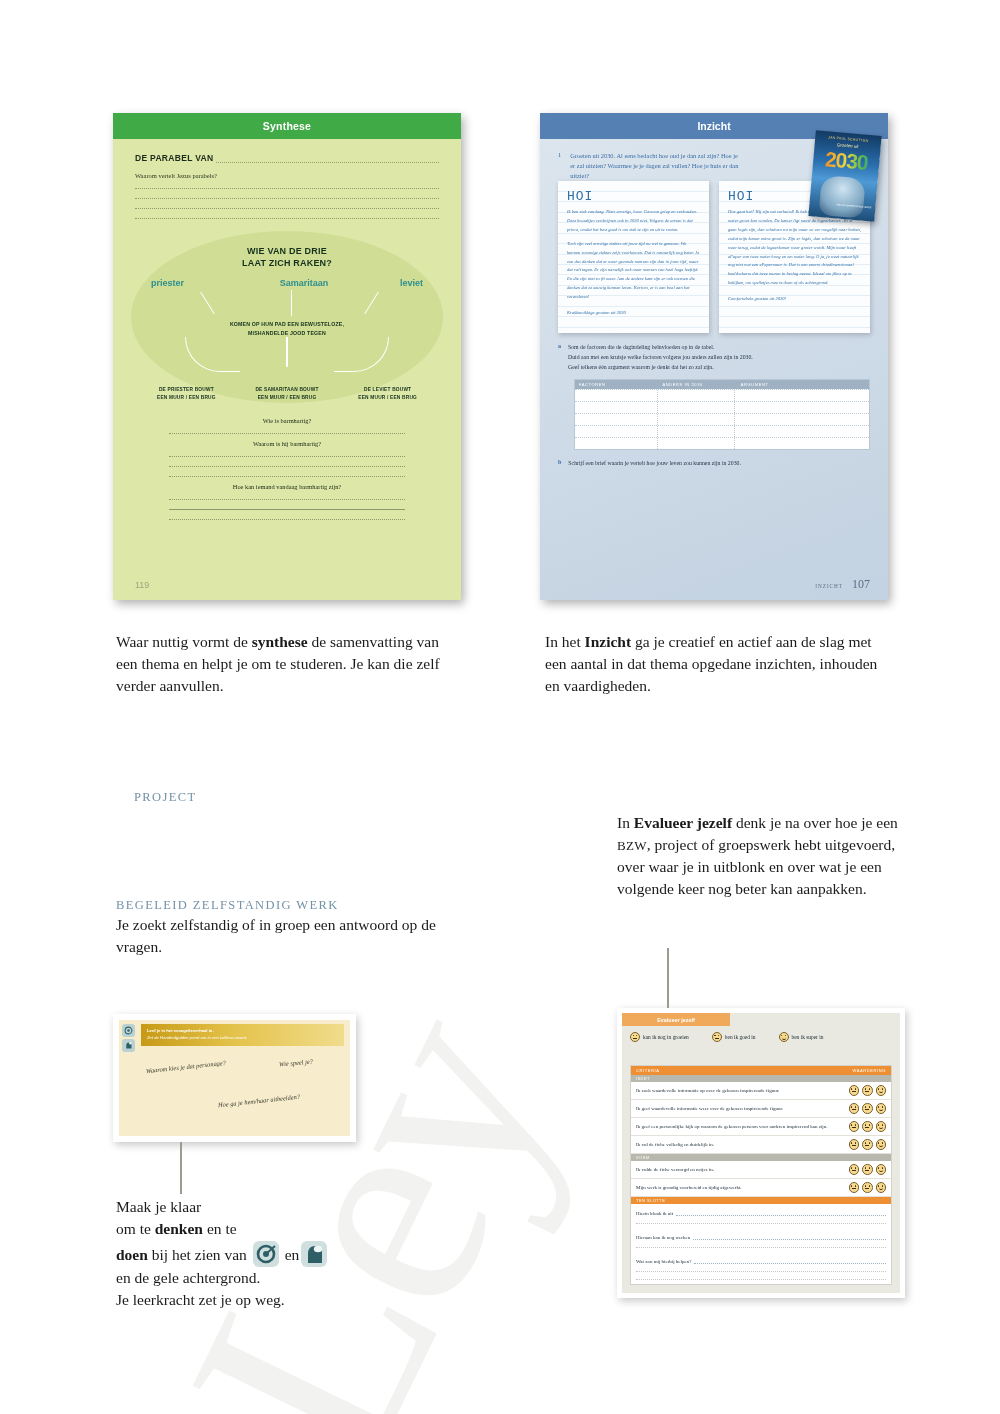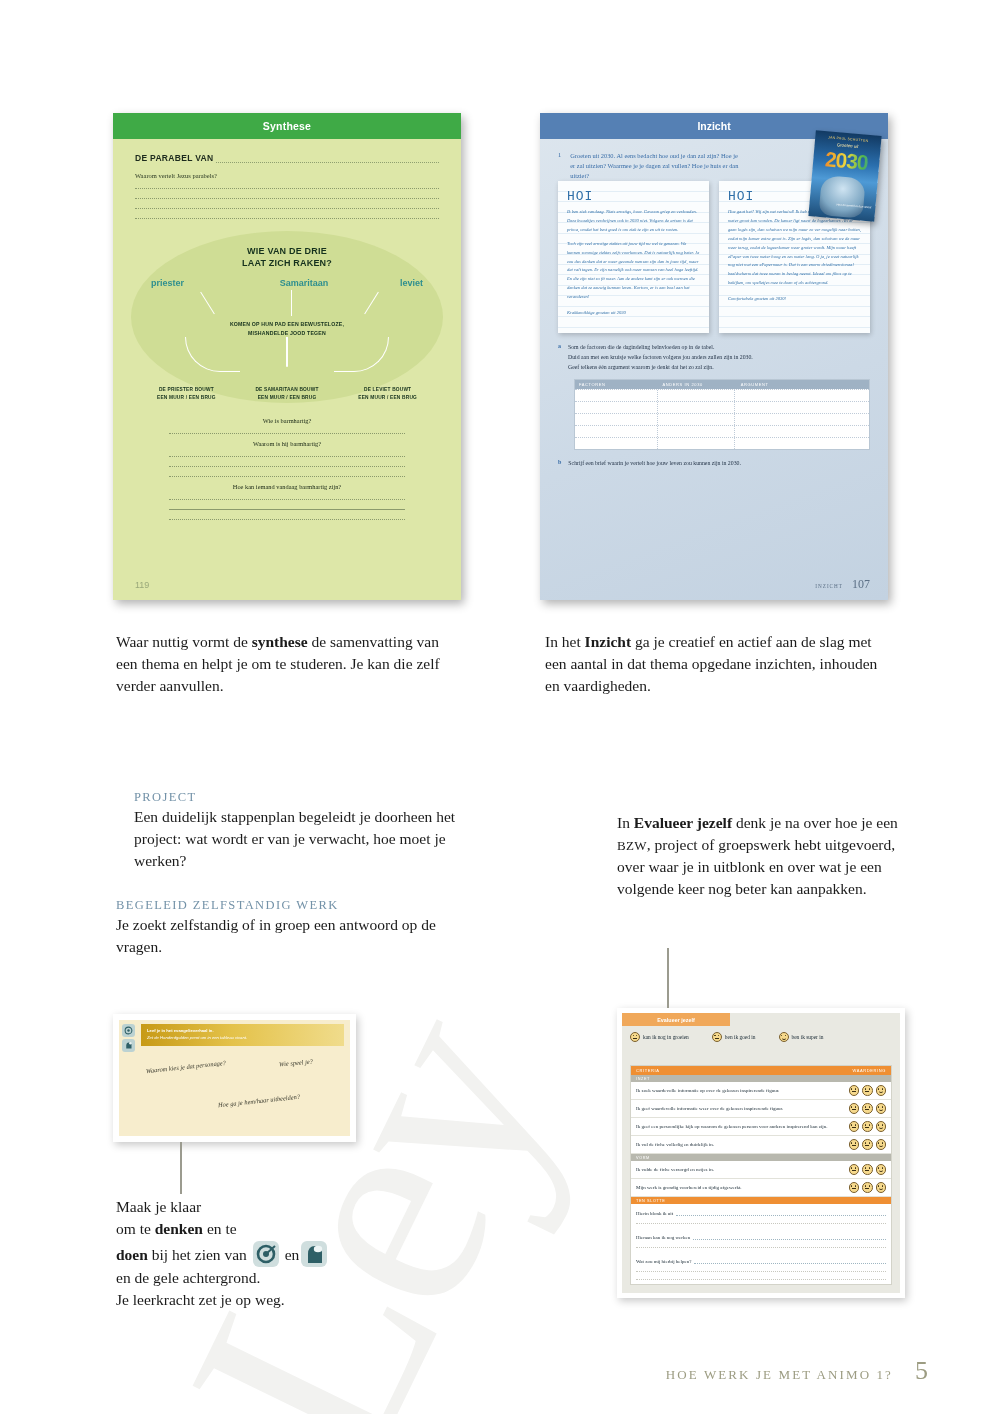--- a/index.html
+++ b/index.html
@@ -467,21 +467,20 @@
       <span class="n">107</span>
     </div>
   </div>
 
   <div class="caption" id="cap-synthese"><span>Waar nuttig vormt de </span><b>synthese</b><span> de samenvatting van een thema en helpt je om te studeren. Je kan die zelf verder aanvullen.</span></div>
 
   <div class="caption" id="cap-inzicht"><span>In het </span><b>Inzicht</b><span> ga je creatief en actief aan de slag met een aantal in dat thema opgedane inzichten, inhouden en vaardigheden.</span></div>
 
   <div class="sec" id="sec-project">
     <div class="sec-label">PROJECT</div>
-    <div class="sec-text">Een duidelijk stappenplan begeleidt je doorheen het project: wat wordt er van je verwacht, hoe moet je werken?</div>
   </div>
   <div class="sec" id="sec-bzw">
     <div class="sec-label">BEGELEID ZELFSTANDIG WERK</div>
     <div class="sec-text">Je zoekt zelfstandig of in groep een antwoord op de vragen.</div>
   </div>
 
   <div class="caption" id="cap-evalueer"><span>In </span><b>Evalueer jezelf</b><span> denk je na over hoe je een </span><span class="smallcaps">BZW</span><span>, project of groepswerk hebt uitgevoerd, over waar je in uitblonk en over wat je een volgende keer nog beter kan aanpakken.</span></div>
 
   <div class="connector" id="conn-eval"></div>
   <div class="connector" id="conn-yellow"></div>
@@ -666,18 +665,14 @@
             <span>Wat zou mij hierbij helpen?</span>
             <span class="rl"></span>
           </div>
           <div class="extra"></div>
           <div class="extra"></div>
         </div>
       </div>
     </div>
   </div>
 
-  <div id="footer">
-    <div class="ftxt">HOE WERK JE MET ANIMO 1?</div>
-    <div class="fnum">5</div>
-  </div>
 
 </div>
 
 </body></html>

